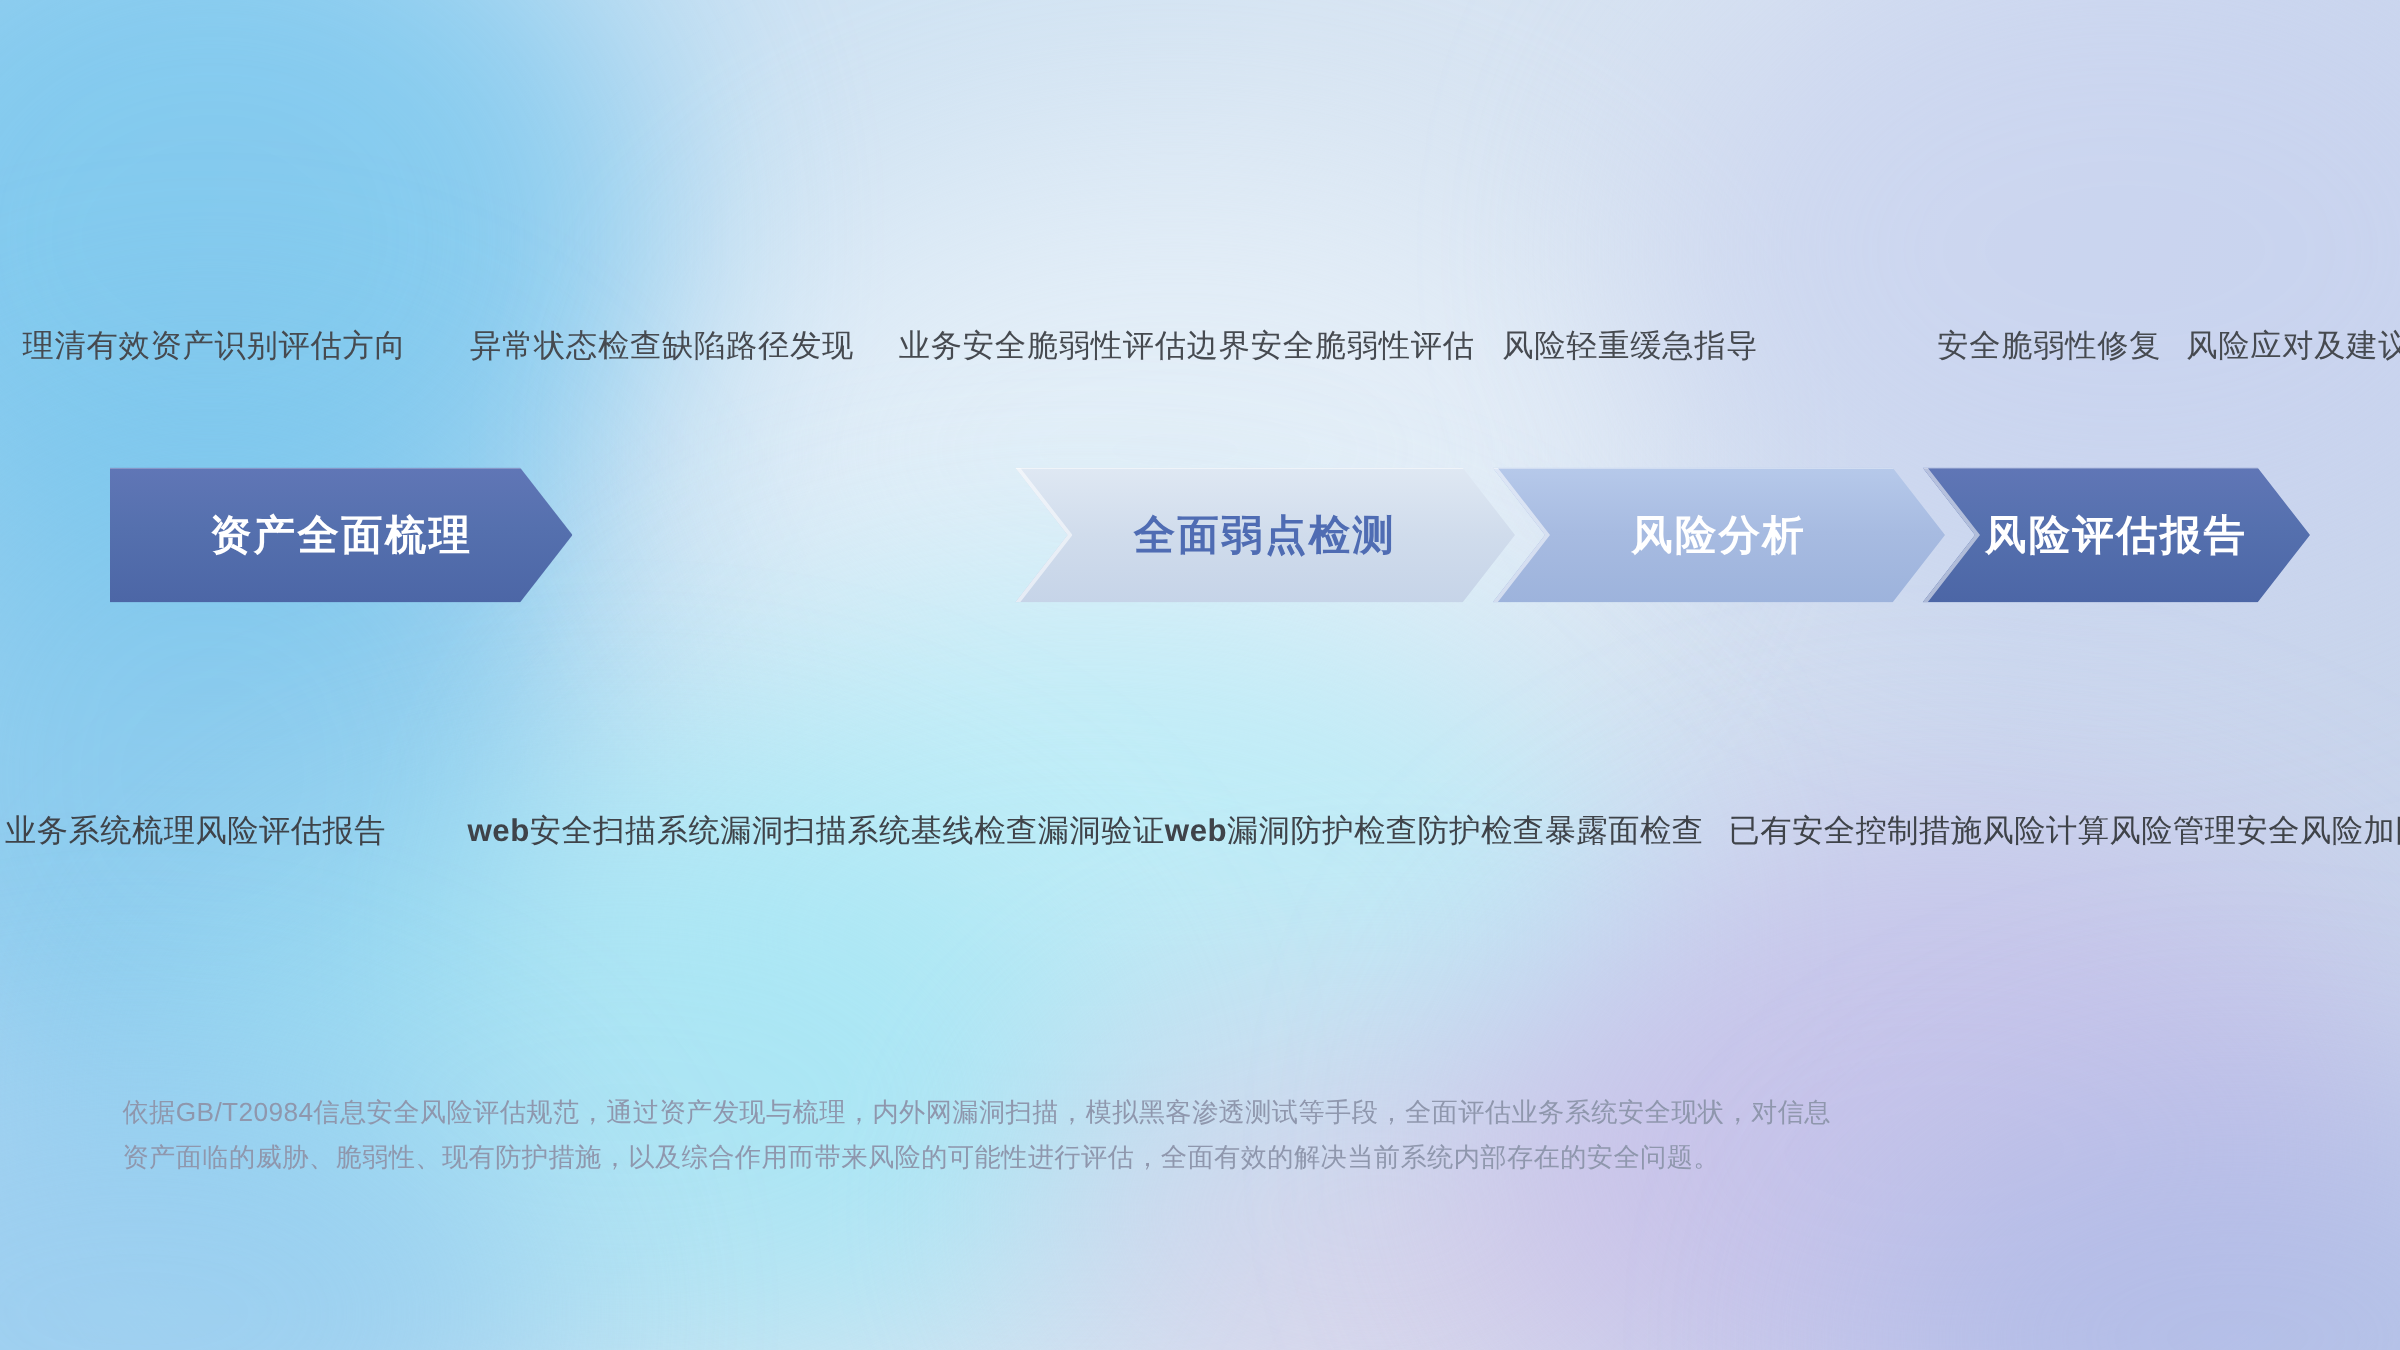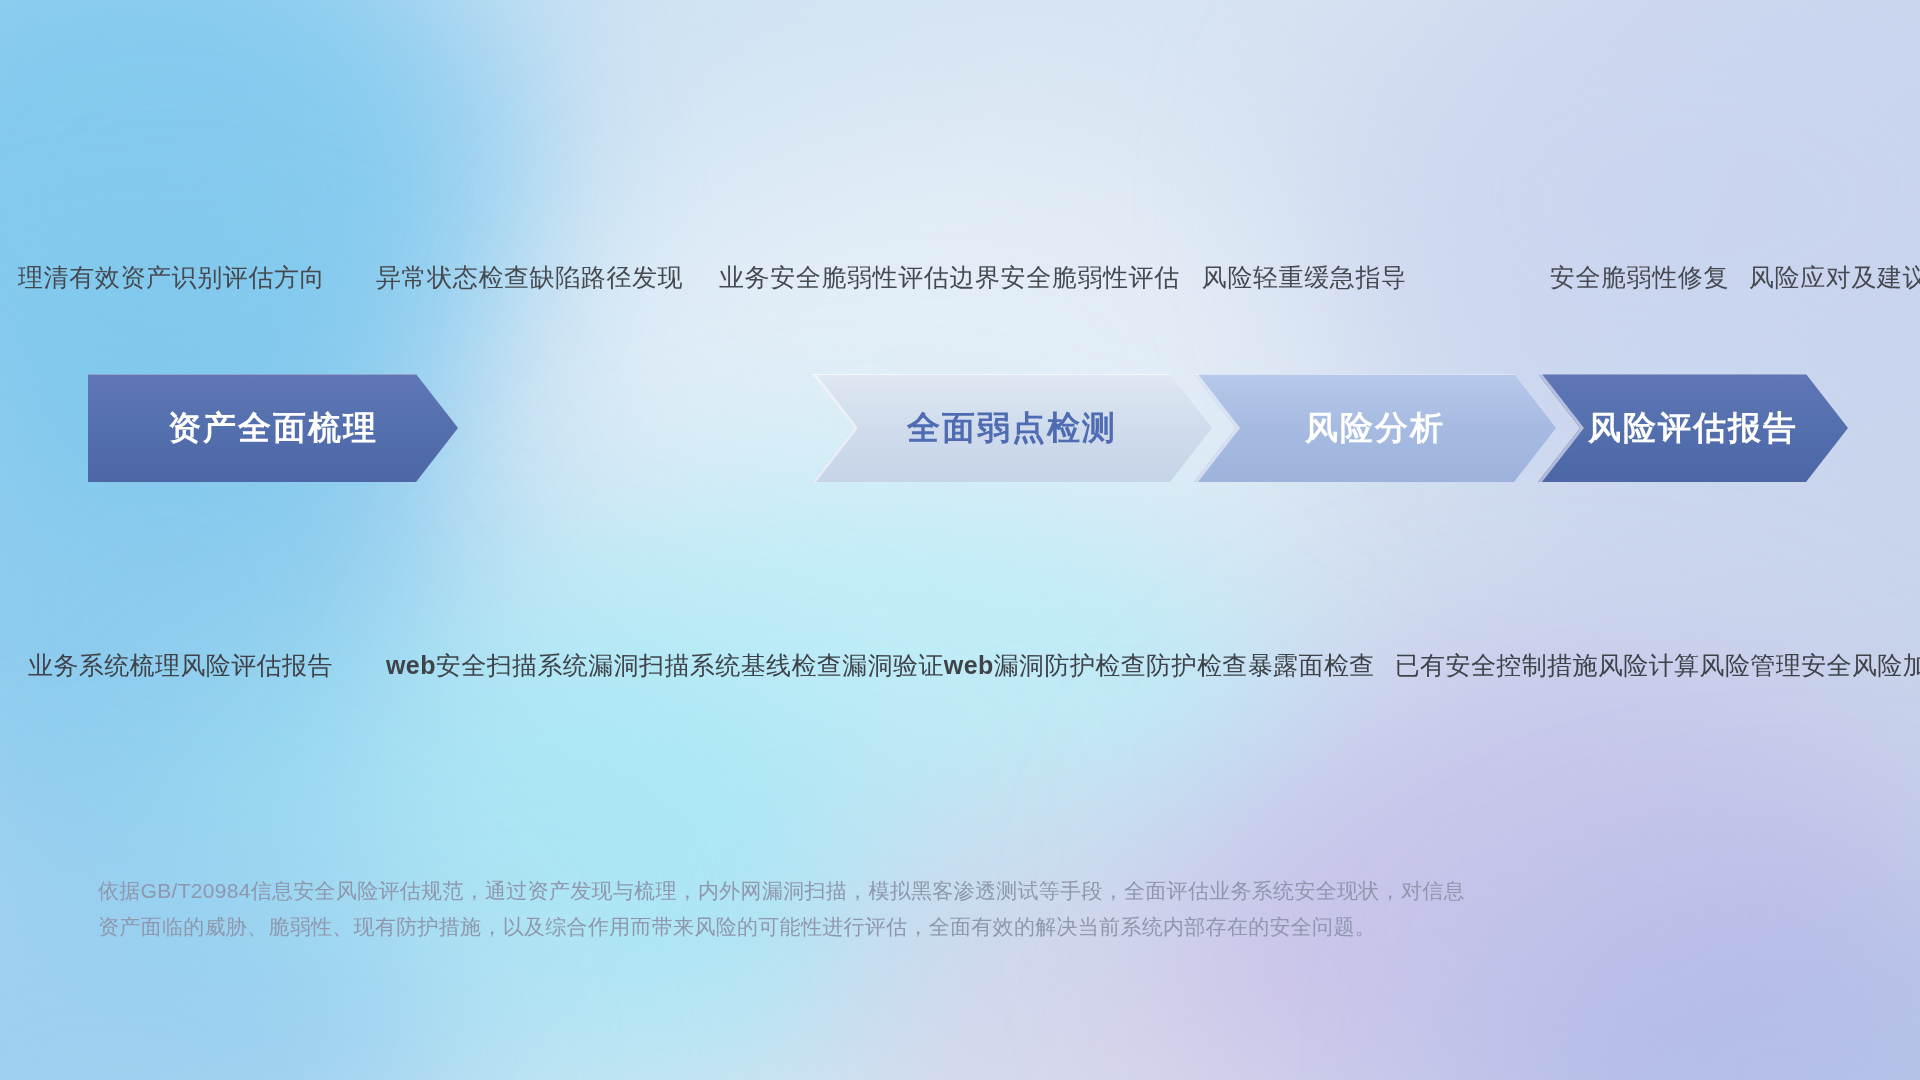--- a/index.html
+++ b/index.html
@@ -129,21 +129,21 @@
   .col-3 { flex: 0 0 370px; }
   .col-4 { flex: 0 0 370px; }
   .col-5 { flex: 0 0 465px; gap: 20px; }
 
   #top-row .col-1 { padding-left: 18px; }
   #top-row .col-2 { padding-left: 6px; }
   #top-row .col-3 { padding-left: 4px; }
   #top-row .col-4 { padding-left: 22px; }
   #top-row .col-5 { padding-right: 34px; }
 
-  #bottom-row .col-1 { padding-left: 16px; margin-left: 12px; }
+  #bottom-row .col-1 { padding-left: 4px; }
   #bottom-row .col-2 { padding-left: 6px; }
   #bottom-row .col-3 { padding-left: 4px; }
   #bottom-row .col-4 { padding-left: 20px; }
   #bottom-row .col-5 { padding-right: 36px; }
 
   .cap {
     font-size: 25px;
     line-height: 49px;
     color: #464a50;
     letter-spacing: .6px;

